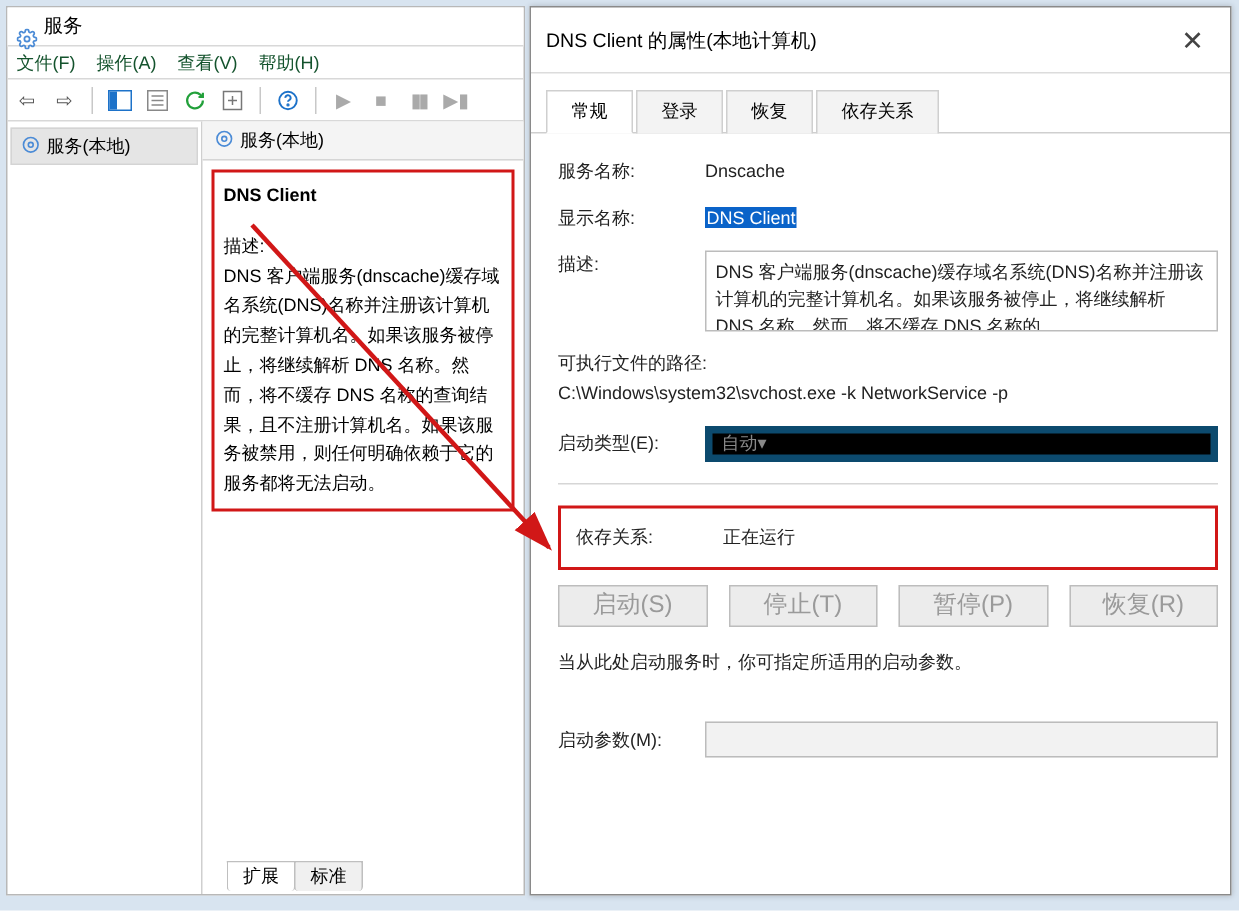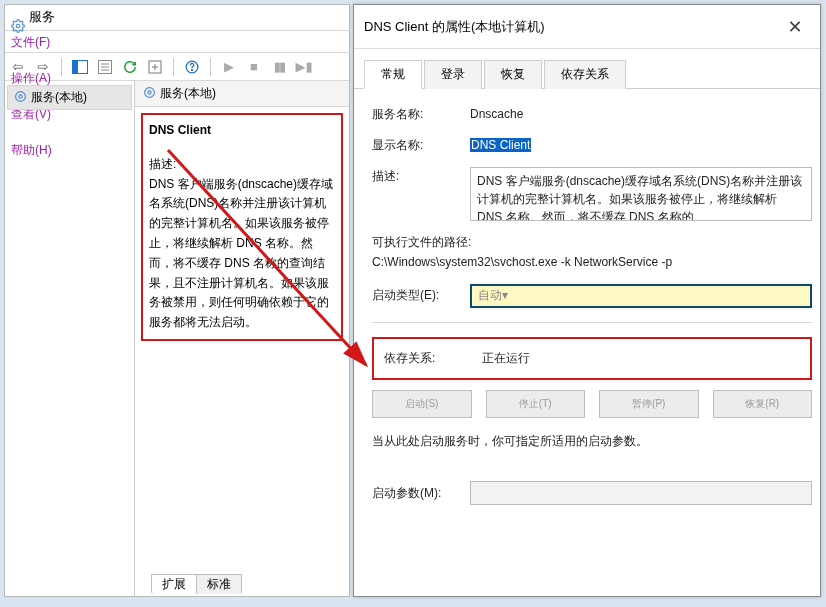--- a/index.html
+++ b/index.html
@@ -28,22 +28,21 @@
     padding-left: 6px;
     display: flex; align-items: flex-end; gap: 4px;
   }
   .services-title .gear { width:14px;height:14px;display:inline-block;color:#4b8bd6;}
   .services-title .txt { font-size: 13px; }
   .menubar {
     height: 22px; line-height: 22px;
     padding: 0 6px;
     border-bottom: 1px solid #d8d8d8;
     display: flex; gap: 14px;
-    color:#a21caf;
-    flex-direction:column;
+    color:#14532d;
   }
   .menubar span { font-size:12px; }
   .toolbar {
     height: 28px; display:flex; align-items:center;
     border-bottom: 1px solid #d8d8d8;
     padding: 0 4px; gap: 7px;
     color:#555;
   }
   .toolbar .sep { width:1px;height:18px;background:#c8c8c8;margin:0 2px;}
   .tb-btn { width:18px;height:18px;display:flex;align-items:center;justify-content:center;border:1px solid transparent;color:#555;}
@@ -123,37 +122,37 @@
   .prow .lbl { width:98px; flex-shrink:0; }
   .prow .val { flex:1; }
   .highlighted { background:#0a63c9; color:#fff; padding:0 1px;}
   .desc-box {
     border:1px solid #bcbcbc; height:54px; padding:4px 6px; overflow:hidden;
     line-height:1.5;
     font-size:12px; width:100%;
     background:#fff;
   }
   .startup-select {
-    width:100%; height:24px; border:2px solid #0c4a6e; background:#fef9c3;color:#888;
+    width:100%; height:24px; border:5px solid #0c4a6e; background:#000000;color:#888;
     padding:2px 6px; display:flex;align-items:center;
   }
   .hr { height:1px;background:#d6d6d6;margin:14px 0 14px 0;}
   .status-box {
     border:2px solid #d11717;
     padding:10px 10px;
     margin:0 0 10px 0;
   }
   .status-row { display:flex; }
   .status-row .lbl { width:98px; }
   .btn-row { display:flex;gap:14px;margin:10px 0 14px 0; }
   .btn {
     flex:1; height:28px;
     border:1px solid #bdbdbd; background:#ececec;
     color:#9a9a9a;
-    font-size:10px;
+    font-size:16px;
     display:flex;align-items:center;justify-content:center;
   }
   .param-input {
     width:100%; height:24px; border:1px solid #bcbcbc;background:#f2f2f2;
   }
 
   
   .arrow-svg {
     position:absolute;
     left:148px; top:130px;

